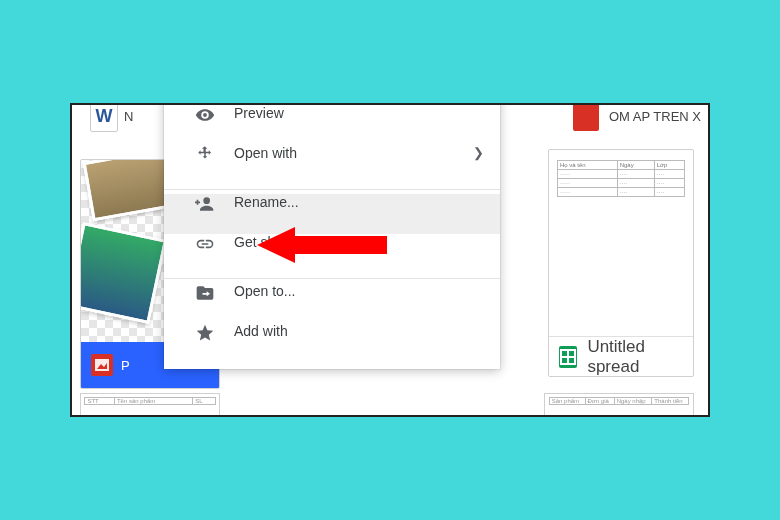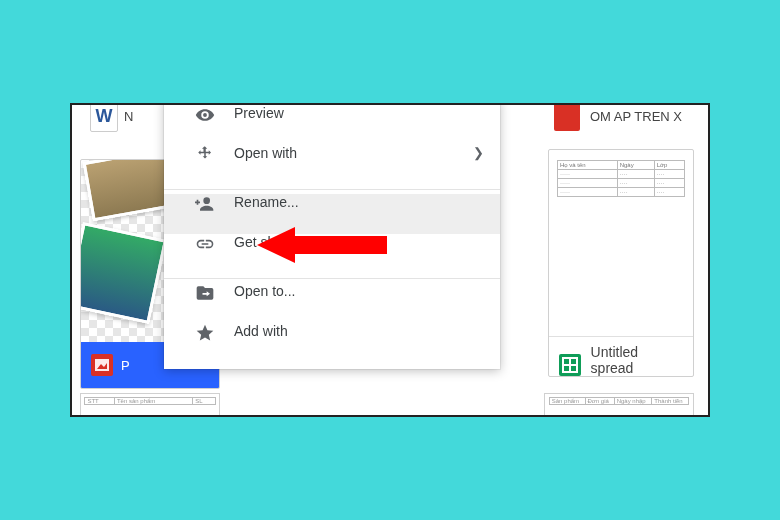--- a/index.html
+++ b/index.html
@@ -33,21 +33,21 @@
       width: 28px; height: 32px;
       background: #fff;
       border: 1px solid #ccc;
       display: flex; align-items: center; justify-content: center;
       color: #2b579a; font-weight: bold; font-size: 18px;
       border-radius: 2px;
     }
     .file-label-top { font-size: 13px; color: #444; }
     .file-top-right {
       position: absolute;
-      right: 26px; top: -4px;
+      right: 7px; top: -4px;
       display: flex; align-items: center; gap: 10px;
     }
     .pdf-icon {
       width: 26px; height: 30px;
       background: #d93025;
       border-radius: 2px;
     }
     .photo-card {
       position: absolute;
       left: 8px; top: 54px;
@@ -102,22 +102,22 @@
     }
     .sheet-preview {
       flex: 1; padding: 10px 8px;
     }
     .mini-table {
       width: 100%; border-collapse: collapse; font-size: 6px; color: #777;
     }
     .mini-table td { border: 1px solid #bbb; padding: 1px 2px; }
     .right-card-footer {
       height: 40px; border-top: 1px solid #e0e0e0;
-      display: flex; align-items: flex-end; gap: 10px; padding: 0 10px;
-      font-size: 14px; color: #444;
+      display: flex; align-items: center; gap: 10px; padding: 0 10px;
+      font-size: 17px; color: #444;
     }
     .sheets-icon {
       width: 22px; height: 22px; background: #0f9d58;
       border-radius: 2px; display: flex; align-items: center; justify-content: center;
     }
     .sheets-icon::before {
       content: ""; width: 12px; height: 12px;
       background: linear-gradient(#fff,#fff) center/2px 100% no-repeat,
                   linear-gradient(#fff,#fff) center/100% 2px no-repeat;
       border: 2px solid #fff;

